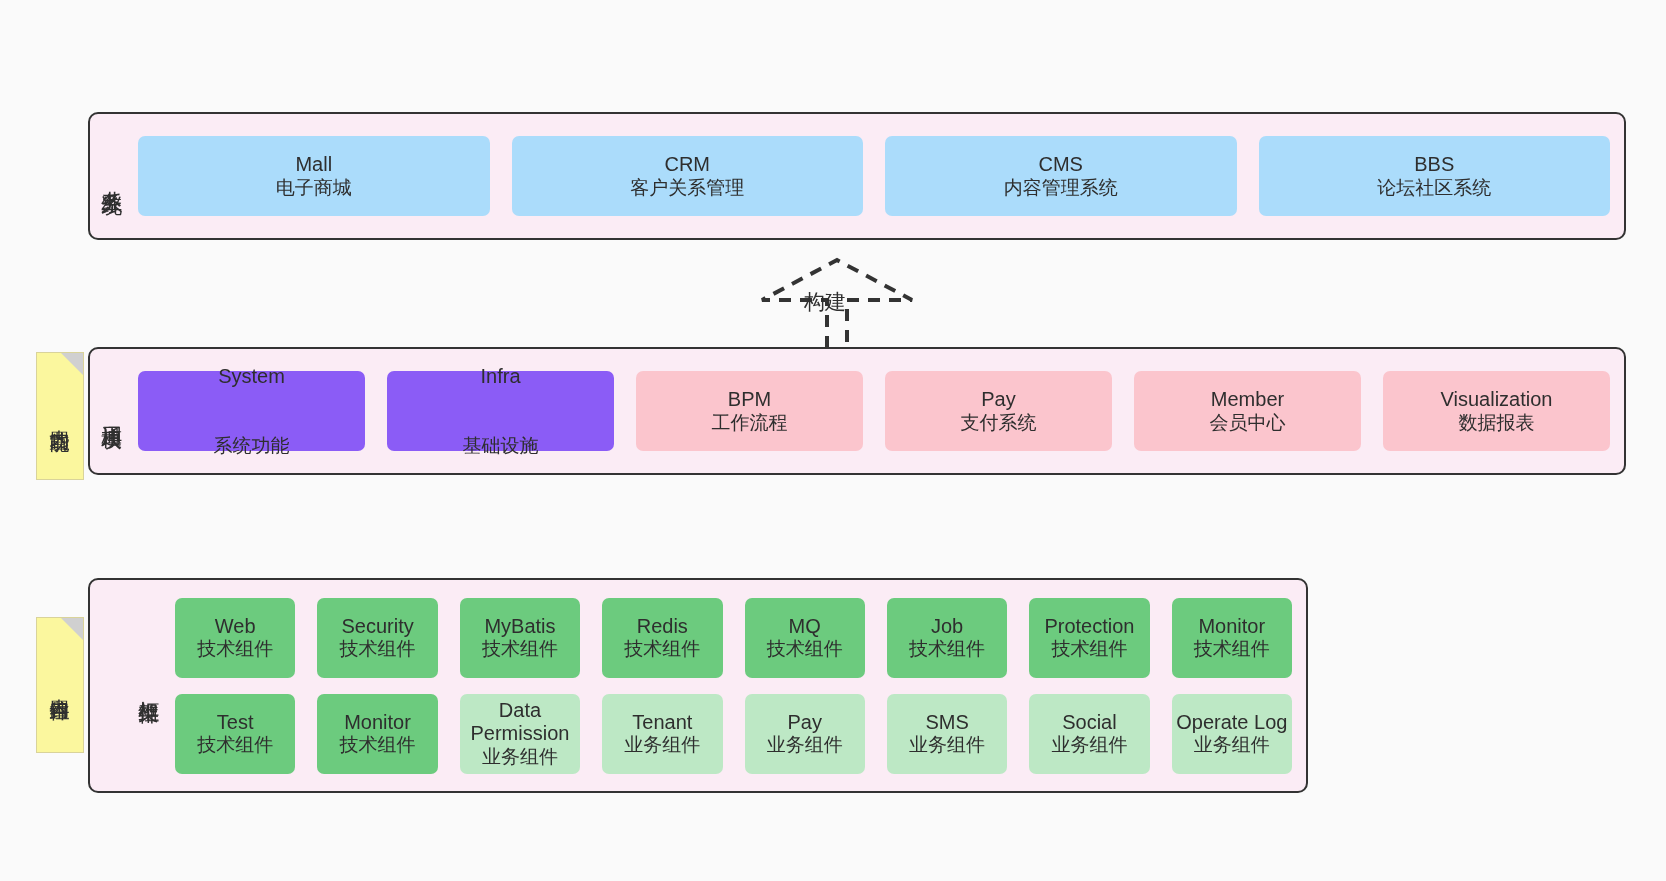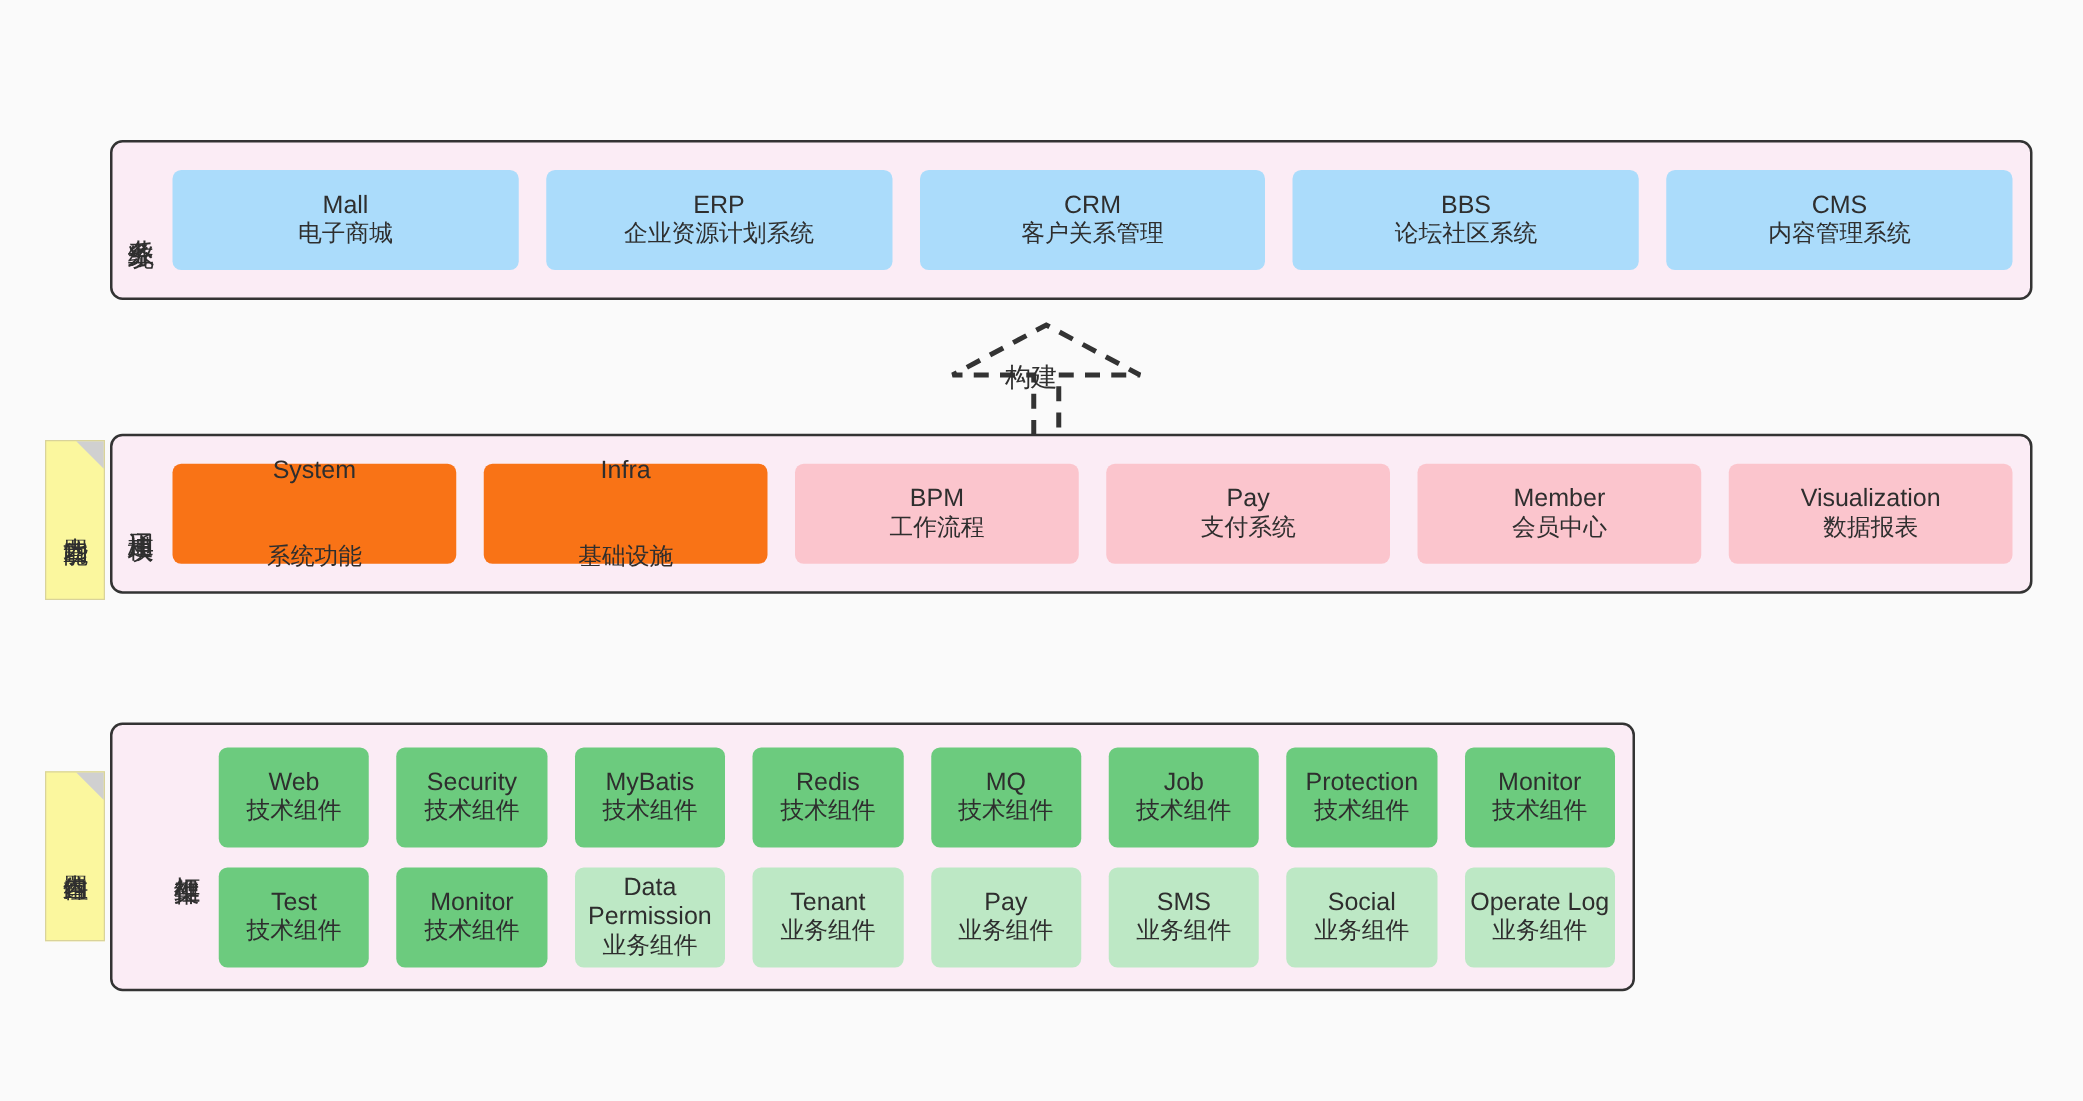--- a/index.html
+++ b/index.html
@@ -76,21 +76,21 @@
     font-size: 20px;
     color: #2e2e2e;
   }
   .box .t-cn {
     font-size: 19px;
     color: #2e2e2e;
   }
   .box.h80  { height: 80px; }
 
   .blue      { background: #abdcfb; }
-  .red       { background: #f97316; gap: 47px; }
+  .red       { background: #8b5cf6; gap: 47px; }
   .pink      { background: #fbc5cd; align-items: center; }
   .green     { background: #6ccb7e; }
   .lightgreen{ background: #bde8c5; }
 
   
   .note {
     position: absolute;
     width: 48px;
     background: #fbf79e;
     border: 1px solid #d9d39a;
@@ -135,34 +135,30 @@
 
   <div class="layer" id="layer-business" style="left:88px; top:112px; width:1538px; height:128px;">
     <div class="layer-title">业务系统</div>
     <div class="layer-body">
       <div class="row">
         <div class="box blue h80">
           <span class="t-en">Mall</span>
           <span class="t-cn">电子商城</span>
         </div>
         <div class="box blue h80">
-          <span class="t-en">ERP</span>
-          <span class="t-cn">企业资源计划系统</span>
-        </div>
-        <div class="box blue h80">
           <span class="t-en">CRM</span>
           <span class="t-cn">客户关系管理</span>
         </div>
         <div class="box blue h80">
+          <span class="t-en">CMS</span>
+          <span class="t-cn">内容管理系统</span>
+        </div>
+        <div class="box blue h80">
           <span class="t-en">BBS</span>
           <span class="t-cn">论坛社区系统</span>
-        </div>
-        <div class="box blue h80">
-          <span class="t-en">CMS</span>
-          <span class="t-cn">内容管理系统</span>
         </div>
       </div>
     </div>
   </div>
 
   <div class="connector" style="left:752px; top:256px; width:170px; height:92px;">
     <svg width="170" height="92" viewBox="0 0 170 92">
       <path d="M 75 92 L 75 44 L 10 44 L 85 4 L 160 44 L 95 44 L 95 92" fill="none" stroke="#333333" stroke-width="4" stroke-dasharray="12,9" stroke-linejoin="miter"></path>
     </svg>
     <span class="clabel" style="left:52px; top:32px;">构建</span>

